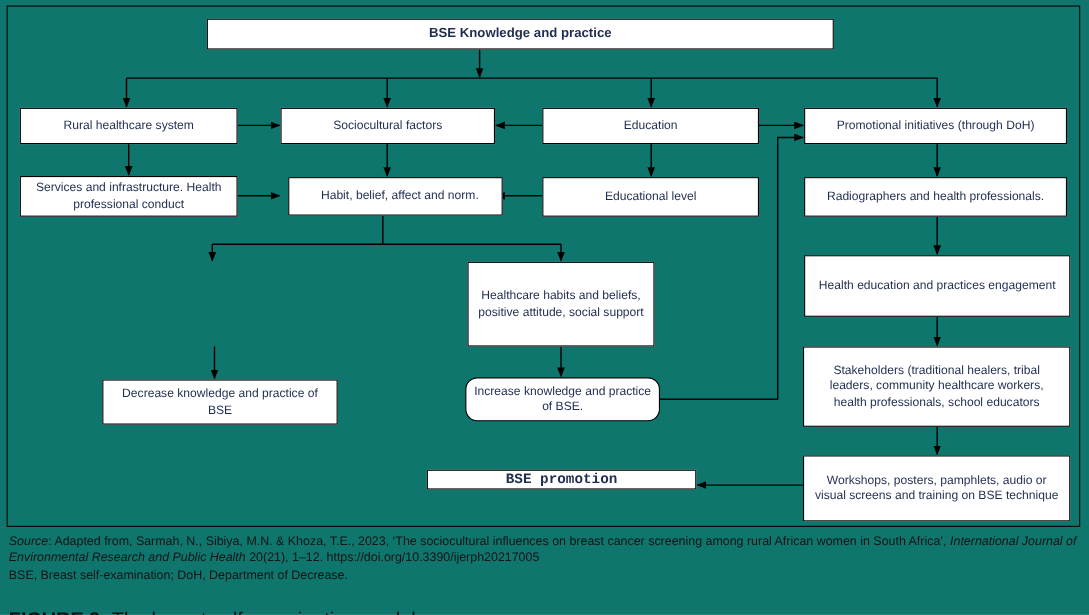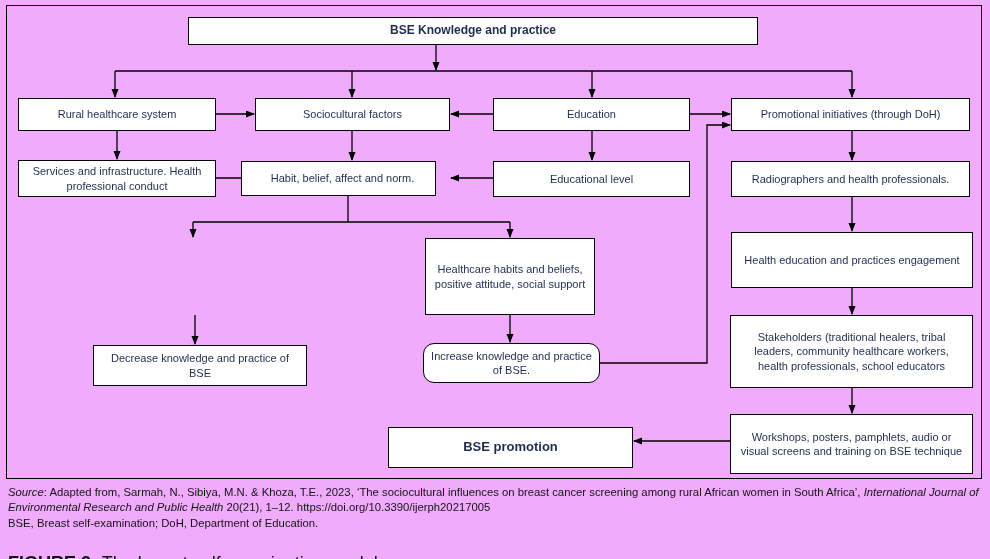--- a/index.html
+++ b/index.html
@@ -1,42 +1,42 @@
 <!DOCTYPE html>
 <html><head>
 <meta charset="utf-8">
 <style>
   html,body{margin:0;padding:0;background:#fff;}
-  #canvas{position:relative;width:990px;height:559px;background:#f0abfc;
+  #canvas{position:relative;width:990px;height:559px;background:#0f766e;
           font-family:"Liberation Sans",sans-serif;overflow:hidden;}
   .frame{position:absolute;left:6px;top:5px;width:976px;height:474px;
          border:1.4px solid #000;box-sizing:border-box;}
   svg.wires{position:absolute;left:0;top:0;width:990px;height:480px;}
   .box{position:absolute;background:#fff;border:1.3px solid #000;
        box-sizing:border-box;display:flex;align-items:center;justify-content:center;
        text-align:center;font-size:11px;line-height:1.28;color:#1f2d50;
        padding:2px 7px;}
   .bold{font-weight:bold;font-size:12px;}
   .b-top{left:188px;top:17px;width:570px;height:28px;}
   .b-rural{left:18px;top:98px;width:198px;height:33px;}
   .b-socio{left:255px;top:98px;width:195px;height:33px;}
   .b-edu{left:493px;top:98px;width:197px;height:33px;}
   .b-promo{left:731px;top:98px;width:239px;height:33px;}
   .b-services{left:18px;top:160px;width:198px;height:37px;}
-  .b-habit{left:241px;top:161px;width:195px;height:35px;padding-left:15px;}
+  .b-habit{left:262px;top:161px;width:195px;height:35px;padding-left:15px;}
   .b-edulevel{left:493px;top:161px;width:197px;height:36px;}
   .b-radio{left:731px;top:161px;width:239px;height:36px;padding:2px 4px;}
   .b-fear{left:93px;top:238px;width:200px;height:77px;}
   .b-hch{left:425px;top:238px;width:170px;height:77px;}
   .b-decrease{left:93px;top:345px;width:214px;height:41px;}
   .b-increase{left:423px;top:343px;width:177px;height:40px;border-radius:11px;}
   .b-healthedu{left:731px;top:232px;width:242px;height:56px;}
   .b-stake{left:730px;top:315px;width:243px;height:73px;}
   .b-workshops{left:730px;top:414px;width:243px;height:60px;}
-  .b-bsepromo{left:388px;top:427px;width:245px;height:41px;font-size:13px;}
+  .b-bsepromo{left:388px;top:427px;width:245px;height:18px;font-size:13px;font-family:Liberation Mono, monospace;}
   .footer{position:absolute;left:8px;color:#141414;}
   .src{top:485px;width:976px;font-size:11.3px;line-height:1.35;}
   .abbr{top:517px;width:976px;font-size:11.3px;}
   .figcap{top:553px;width:976px;font-size:18px;color:#101010;}
   .it{font-style:italic;}
   .fb{font-weight:bold;}
 </style>
 </head>
 <body>
 
@@ -101,17 +101,17 @@
   <div class="box b-hch">Healthcare habits and beliefs, positive attitude, social support</div>
   <div class="box b-decrease">Decrease knowledge and practice of BSE</div>
   <div class="box b-increase">Increase knowledge and practice of BSE.</div>
   <div class="box b-healthedu">Health education and practices engagement</div>
   <div class="box b-stake">Stakeholders (traditional healers, tribal leaders, community healthcare workers, health professionals, school educators</div>
   <div class="box b-workshops">Workshops, posters, pamphlets, audio or visual screens and training on BSE technique</div>
   <div class="box b-bsepromo bold">BSE promotion</div>
 
   <div class="footer src"><span class="it">Source</span><span>: Adapted from, Sarmah, N., Sibiya, M.N. &amp; Khoza, T.E., 2023, ‘The sociocultural influences on breast cancer screening among rural African women in South Africa’, </span><span class="it">International Journal of Environmental Research and Public Health</span><span> 20(21), 1–12. https://doi.org/10.3390/ijerph20217005</span></div>
 
-  <div class="footer abbr">BSE, Breast self-examination; DoH, Department of Education.</div>
+  <div class="footer abbr">BSE, Breast self-examination; DoH, Department of Decrease.</div>
 
   <div class="footer figcap"><span class="fb">FIGURE 2:</span><span> The breast self-examination model.</span></div>
 
 </div>
 
 </body></html>

